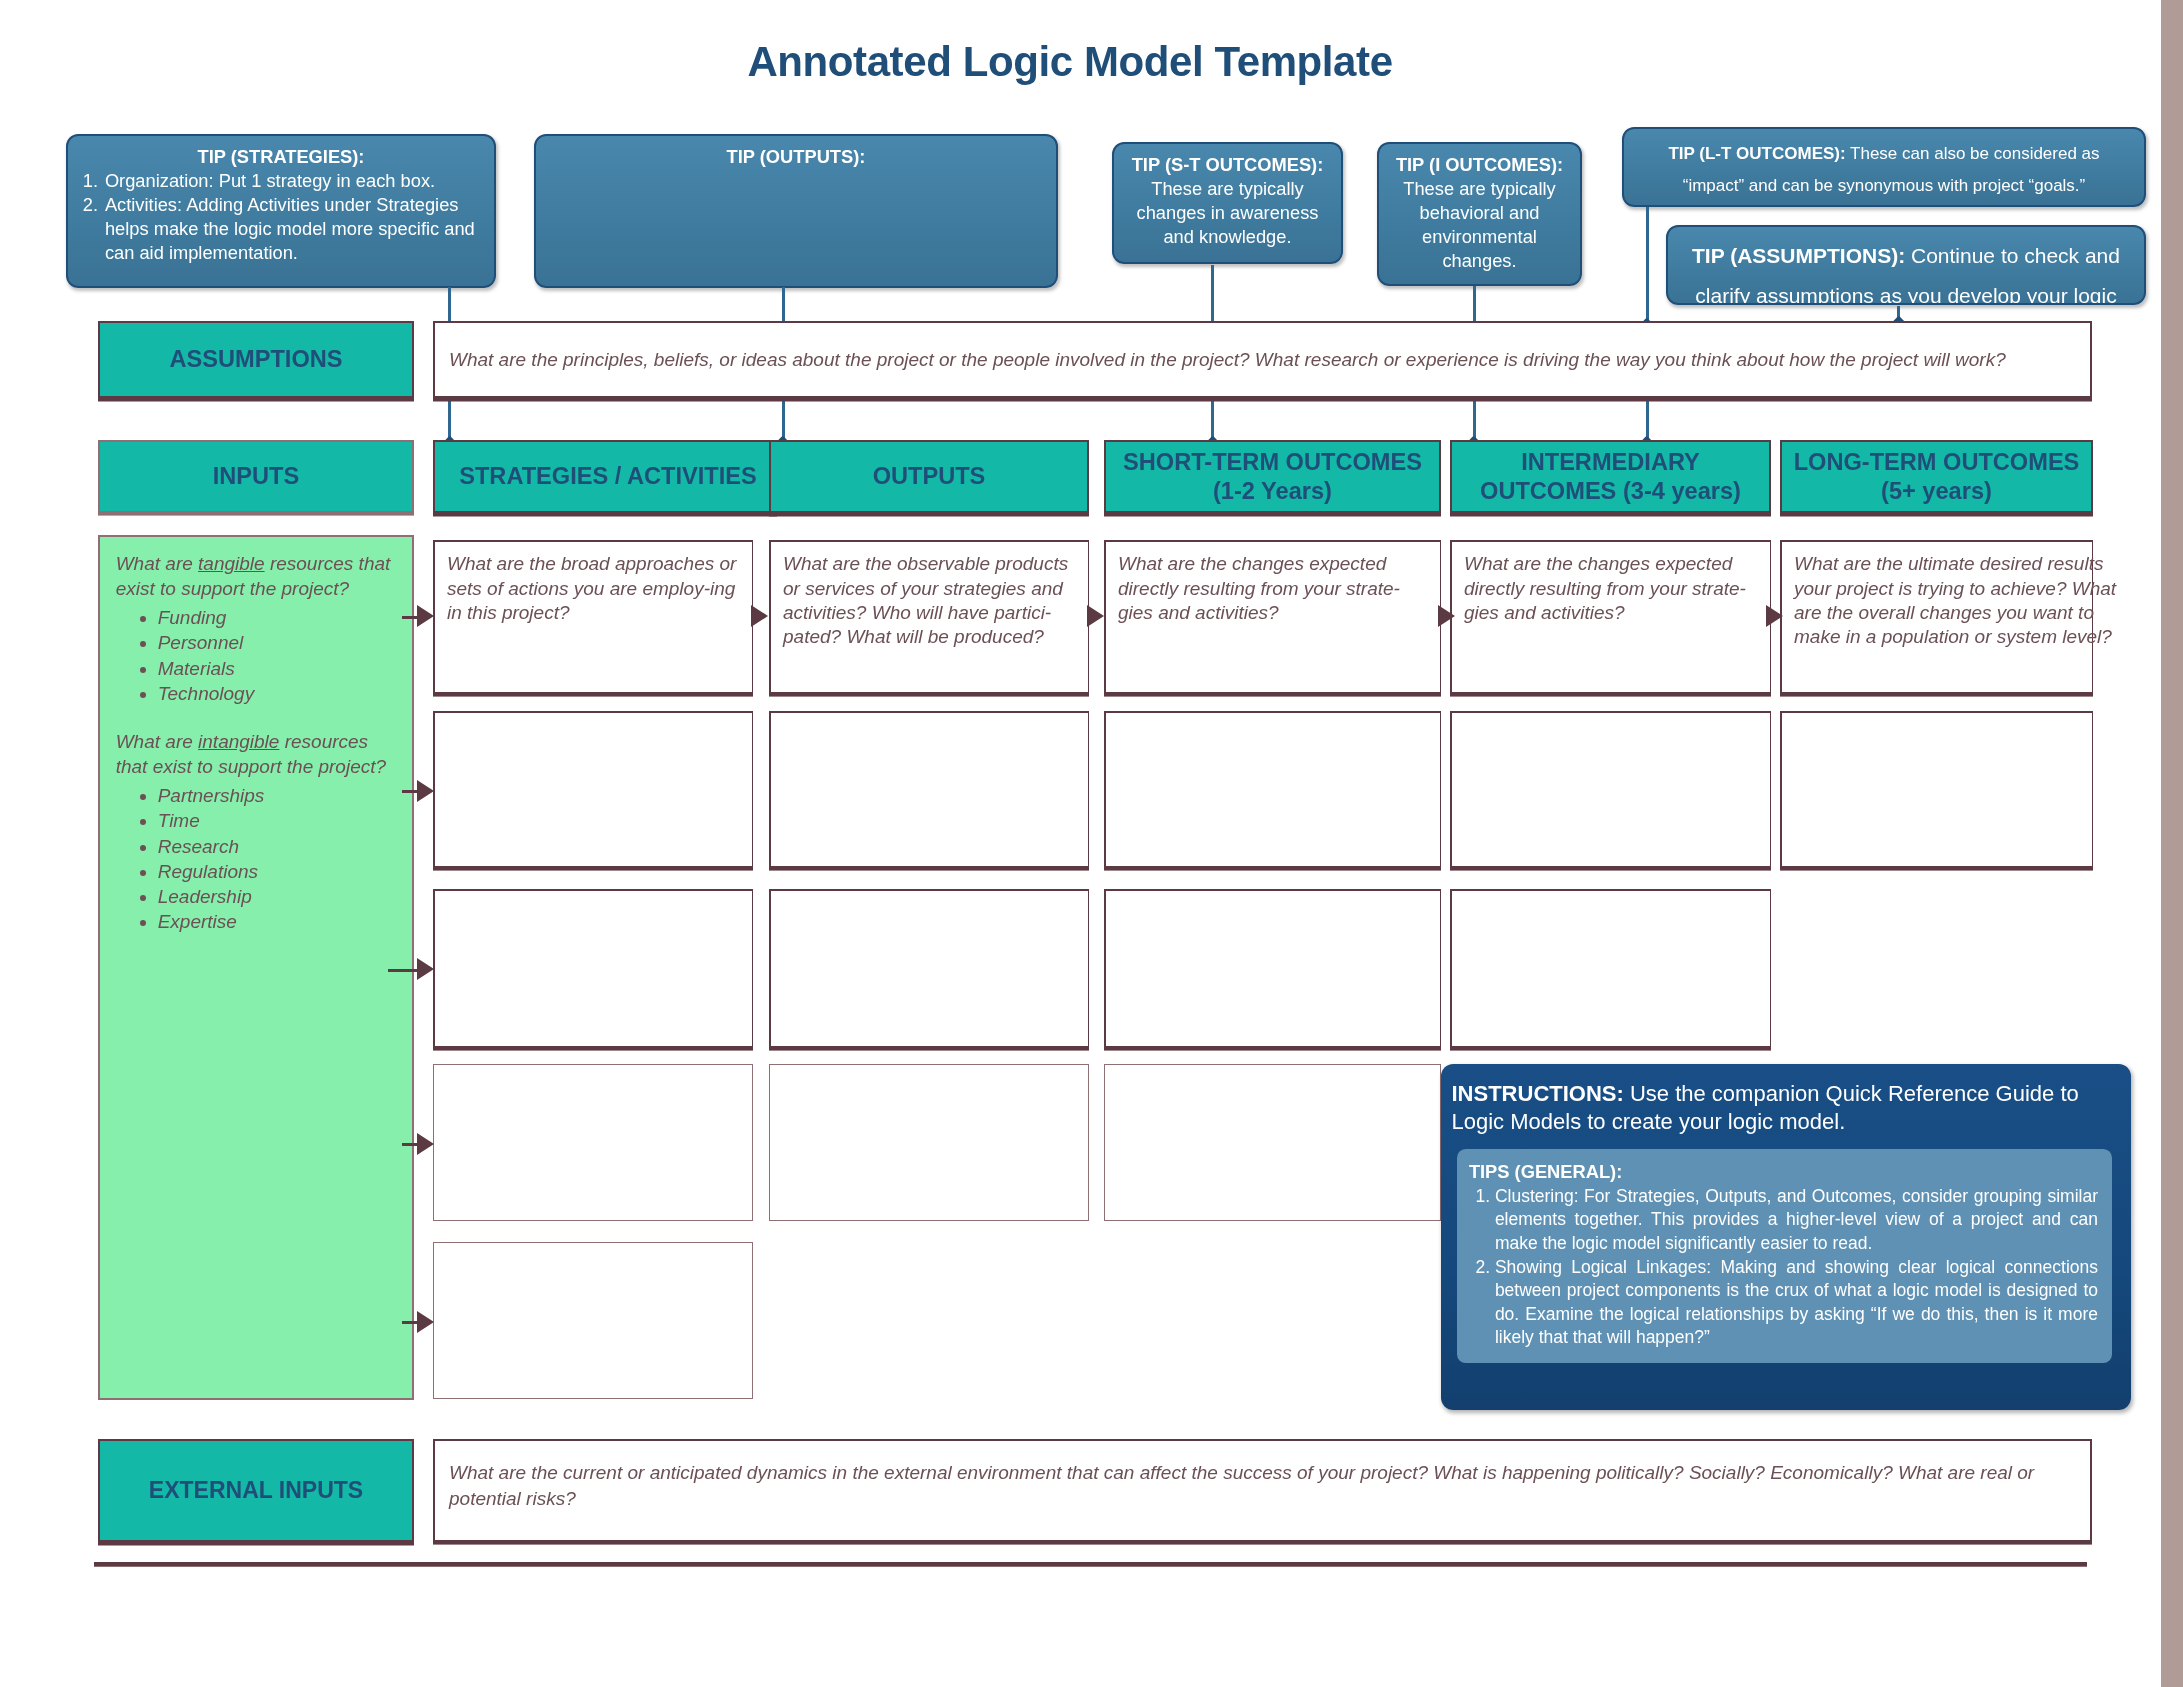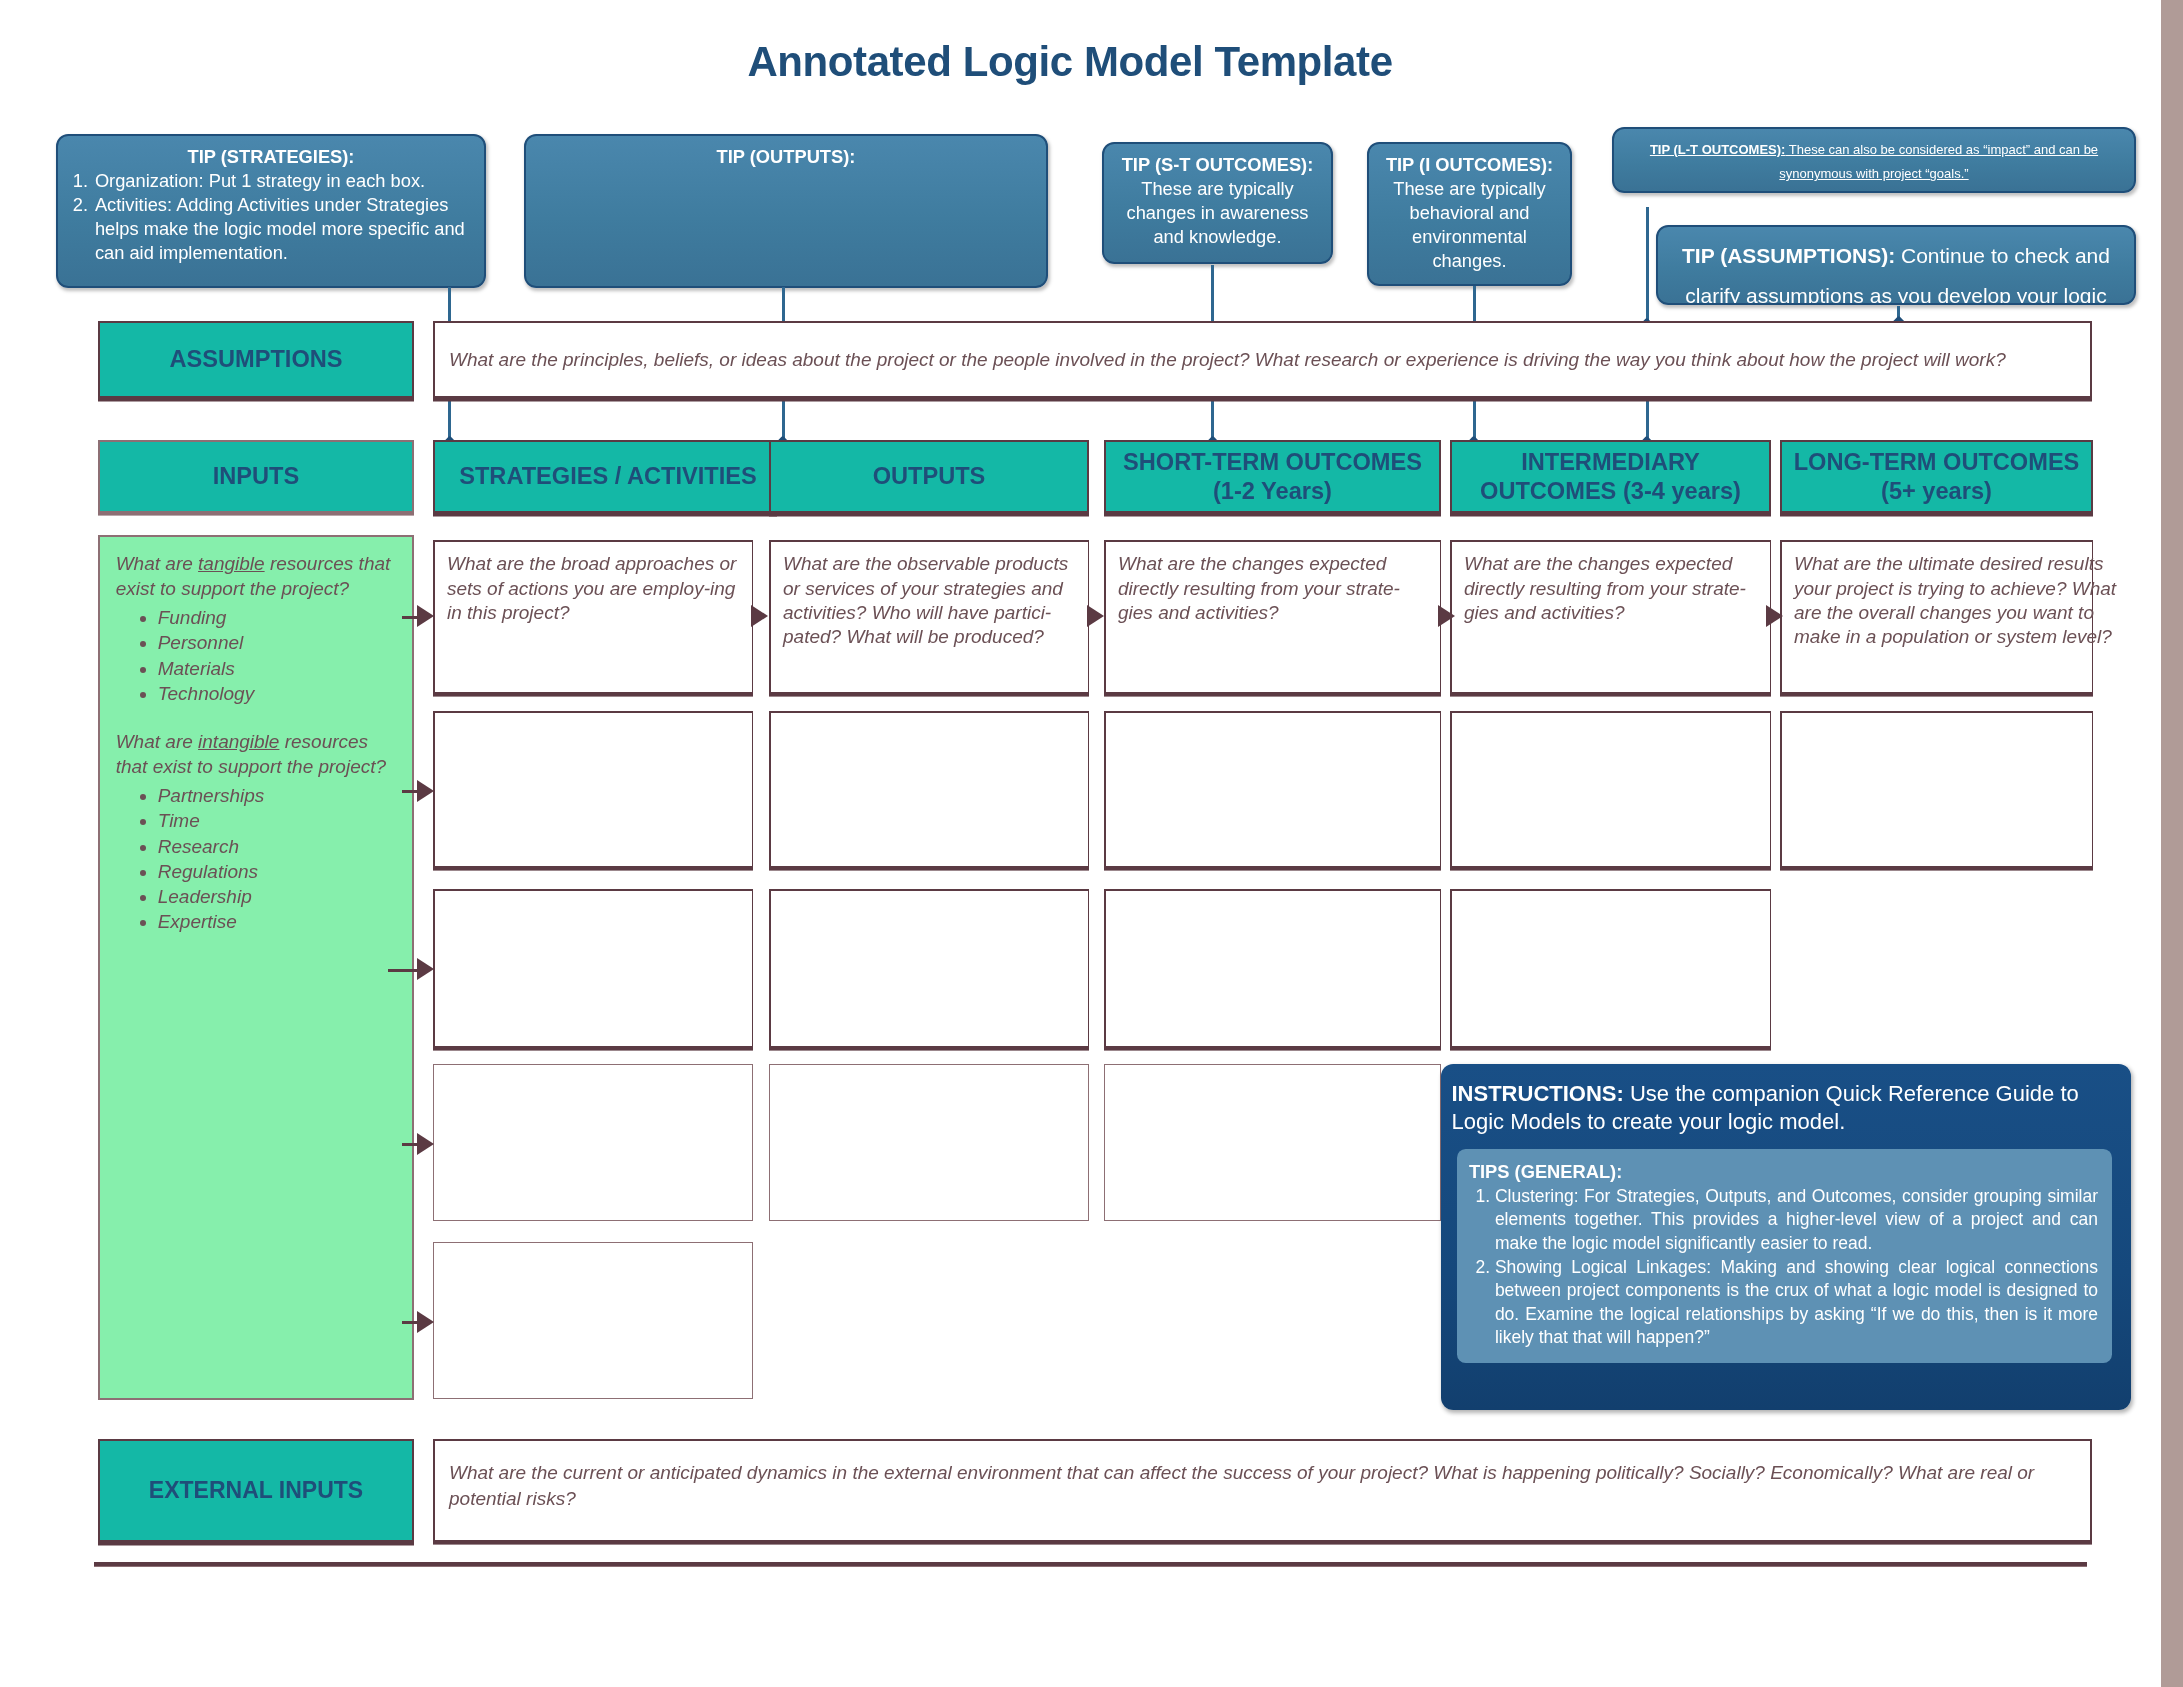--- a/index.html
+++ b/index.html
@@ -60,40 +60,41 @@
     box-sizing: border-box;
     background: linear-gradient(180deg,#4a87ad 0%,#3f7c9f 55%,#3a7295 100%);
     border: 2.6px solid #1f4e79;
     border-radius: 12.2px;
     color: #ffffff;
     padding: 8.7px 12.2px;
     text-align: center;
     line-height: 1.32;
     box-shadow: 1.7px 2.6px 3.5px rgba(0,0,0,.25);
     overflow: hidden;
+    margin-left: 10px;
   }
   .tip b { font-weight: bold; }
   .tip-title {
     font-weight: bold;
     display: block;
   }
   .tip ol {
     margin: 0;
     padding-left: 23px;
     text-align: left;
     list-style-position: outside;
   }
   .tip ol li { margin: 0; padding-left: 1.7px; }
 
   #tip-strategies { left: 56px;  top: 134px; width: 430px;  height: 154px; font-size: 18.3px; text-align: left; }
   #tip-strategies .tip-title { text-align: center; }
   #tip-outputs    { left: 524px; top: 134px; width: 524px;  height: 154px; font-size: 18.3px; }
   #tip-st         { left: 1102px;top: 142px; width: 231px;  height: 122px; font-size: 18.3px; }
   #tip-i          { left: 1367px;top: 142px; width: 205px;  height: 144px; font-size: 18.3px; }
-  #tip-lt         { left: 1612px;top: 127px; width: 524px;  height: 66px;  font-size: 13px; text-align: center; line-height:1.9;text-decoration:underline;}
+  #tip-lt         { left: 1612px;top: 127px; width: 524px;  height: 80px;  font-size: 17px; text-align: center; line-height:1.9;}
   #tip-assump     { left: 1656px;top: 225px; width: 480px;  height: 80px;  font-size: 21px; text-align: center; line-height:1.9;}
 
   
   .conn-v {
     position: absolute;
     width: 2.6px;
     background: #2e6790;
   }
   .conn-dot {
     position: absolute;

